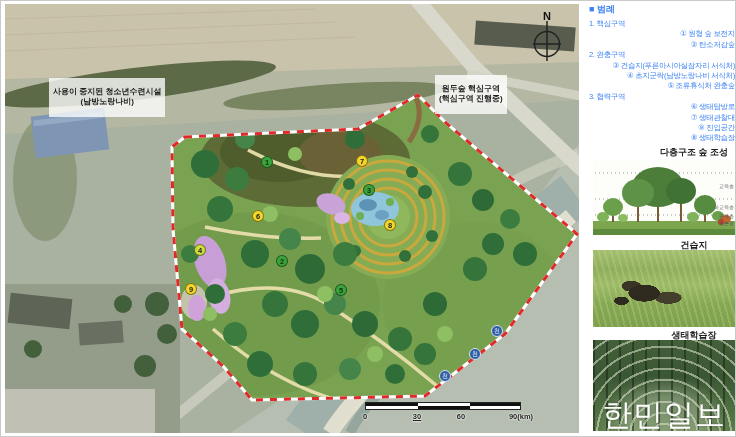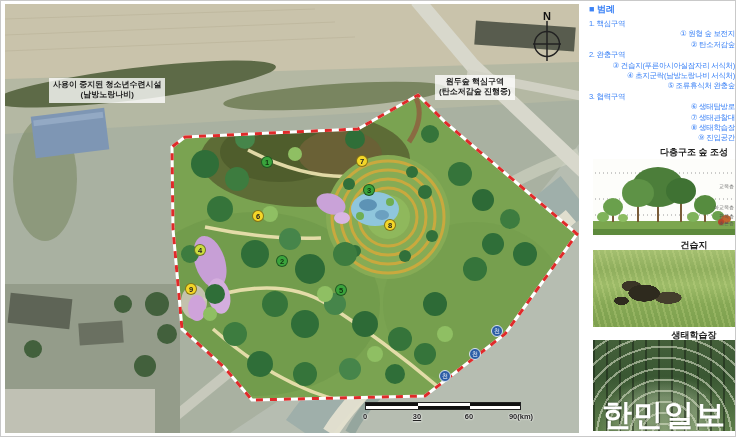--- a/index.html
+++ b/index.html
@@ -4,21 +4,21 @@
 <style>
   html,body{margin:0;padding:0;background:#fff;}
   .stage{position:relative;width:736px;height:437px;background:#ffffff;
          border:1px solid #c9c9c9;box-sizing:border-box;overflow:hidden;
          font-family:"Liberation Sans","DejaVu Sans",sans-serif;}
   
   .map{position:absolute;left:4px;top:3px;width:574px;height:429px;}
   .map svg.aerial{position:absolute;left:0;top:0;}
   .anno{position:absolute;background:rgba(255,255,255,.78);color:#222;
         font-size:8px;font-weight:bold;line-height:1.3;text-align:center;
-        padding:2px 4px;white-space:nowrap;}
+        padding:9px 4px;white-space:nowrap;}
   .compass{position:absolute;left:522px;top:7px;width:40px;text-align:center;}
   .compass .n{display:block;font-size:11px;font-weight:bold;color:#111;line-height:10px;}
   .marker{position:absolute;width:12px;height:12px;border-radius:50%;
           transform:translate(-50%,-50%);display:flex;align-items:center;justify-content:center;
           font-size:7.5px;font-weight:bold;color:#222;border:1px solid rgba(0,0,0,.45);
           box-sizing:border-box;}
   .mk-green{background:#3aa33c;color:#10350f;}
   .mk-yellow{background:#f4d628;}
   .mk-yg{background:#cbdc3f;}
   .rmarker{position:absolute;width:12px;height:12px;border-radius:50%;
@@ -52,21 +52,21 @@
       radial-gradient(12px 7px at 20% 66%, #2e2a1e 0 60%, rgba(0,0,0,0) 61%),
       repeating-linear-gradient(75deg, rgba(215,230,150,.22) 0 2px, rgba(0,0,0,0) 2px 6px),
       linear-gradient(180deg,#a4bf70 0%,#8fae5d 25%,#9dbb68 45%,#86a855 70%,#7da04e 100%);}
   .eco-photo{top:339px;height:91px;
     background:
       repeating-radial-gradient(circle at 50% 105%, rgba(222,229,205,.55) 0 2px, rgba(0,0,0,0) 2px 11px),
       repeating-linear-gradient(90deg, rgba(25,36,22,.55) 0 2px, rgba(0,0,0,0) 2px 13px),
       radial-gradient(100px 70px at 50% 90%, rgba(225,232,210,.30) 0 35%, rgba(0,0,0,0) 65%),
       linear-gradient(180deg,#44603a 0%,#3a5733 40%,#4c6b3f 70%,#5d7d49 100%);}
   .watermark{position:absolute;left:0;right:0;bottom:1px;text-align:center;color:#fff;
-             font-size:30px;font-weight:bold;letter-spacing:1px;line-height:1;
+             font-size:30px;font-weight:normal;letter-spacing:1px;line-height:1;
              text-shadow:0 0 3px rgba(0,0,0,.25);}
 </style>
 </head>
 <body>
 
 <div class="stage">
 
   <div class="map">
     <svg class="aerial" width="574" height="429" viewBox="0 0 574 429">
 
@@ -214,21 +214,21 @@
       <polygon points="180,133 353,125 413,91 441,119 572,230 500,330 420,392 247,396 219,363 177,325 168,225 167,143" fill="none" stroke="#ffffff" stroke-width="3"></polygon>
       <polygon points="180,133 353,125 413,91 441,119 572,230 500,330 420,392 247,396 219,363 177,325 168,225 167,143" fill="none" stroke="#e02a2a" stroke-width="3" stroke-dasharray="7 7"></polygon>
     </svg>
 
     <div class="anno" style="left:44px;top:74px;">
       <div>사용이 중지된 청소년수련시설</div>
       <div>(남방노랑나비)</div>
     </div>
     <div class="anno" style="left:430px;top:71px;">
       <div>원두숲 핵심구역</div>
-      <div>(탄소저감숲 진행중)</div>
+      <div>(핵심구역 진행중)</div>
     </div>
 
     <div class="compass">
       <span class="n">N</span>
       <svg width="40" height="40" viewBox="0 0 40 40">
         <line x1="20" y1="0" x2="20" y2="40" stroke="#222" stroke-width="1.5"></line>
         <circle cx="20" cy="23" r="12.5" stroke="#222" stroke-width="1.5" fill="none"></circle>
         <line x1="6" y1="23" x2="34" y2="23" stroke="#222" stroke-width="1.5"></line>
       </svg>
     </div>
@@ -252,40 +252,40 @@
       </div>
 
     <div class="scalebar">
       <div class="sb-bar">
         <div class="sb-r1"></div>
           <div class="sb-r2"></div>
       </div>
       <div id="sb-labels">
           <span class="sb-label" style="left: 0px;">0</span>
           <span class="sb-label" style="left: 52px; text-decoration: underline;">30</span>
-          <span class="sb-label" style="left: 104px;">60</span>
+          <span class="sb-label" style="left: 96px;">60</span>
           <span class="sb-label" style="left: 156px;">90(km)</span>
         </div>
     </div>
   </div>
 
   <div class="legend" id="legend">
       <div class="lg-title">■ 범례</div>
       <div class="lg-group">1. 핵심구역</div>
       <div class="lg-item">① 원형 숲 보전지</div>
       <div class="lg-item">② 탄소저감숲</div>
       <div class="lg-group">2. 완충구역</div>
       <div class="lg-item">③ 건습지(푸른아시아실잠자리 서식처)</div>
       <div class="lg-item">④ 초지군락(남방노랑나비 서식처)</div>
       <div class="lg-item">⑤ 조류휴식처 완충숲</div>
       <div class="lg-group">3. 협력구역</div>
       <div class="lg-item">⑥ 생태탐방로</div>
       <div class="lg-item">⑦ 생태관찰대</div>
+      <div class="lg-item">⑨ 진입공간</div>
       <div class="lg-item">⑧ 생태학습장</div>
-      <div class="lg-item">⑨ 진입공간</div>
     </div>
 
   <div class="sec-title" style="top:145px;">다층구조 숲 조성</div>
   <div class="forest-illo">
     <svg width="142" height="78" viewBox="0 0 142 78">
       <g stroke="#9a9a9a" stroke-width="1" stroke-dasharray="1 3">
         <line x1="2" y1="14" x2="140" y2="14"></line>
         <line x1="2" y1="40" x2="140" y2="40"></line>
         <line x1="2" y1="56" x2="140" y2="56"></line>
       </g>

